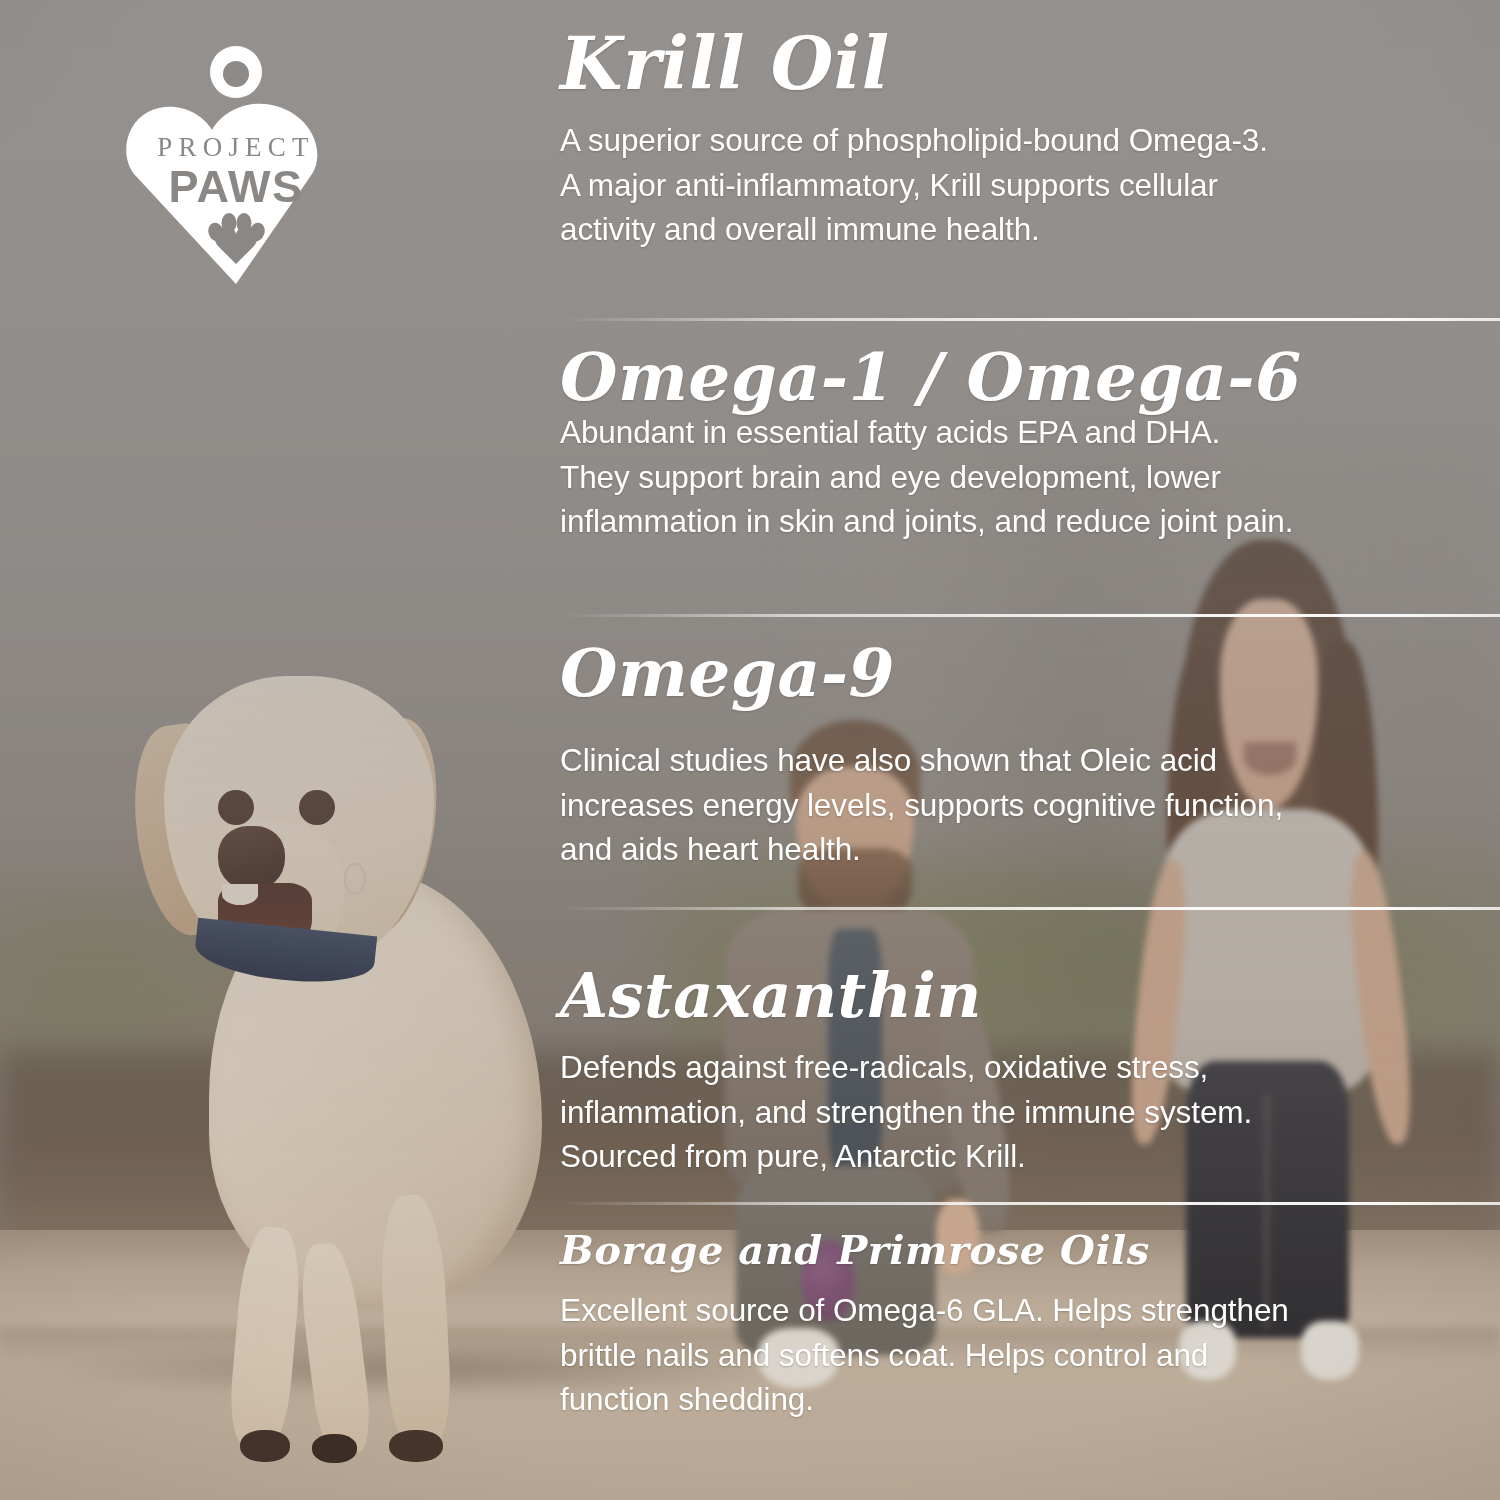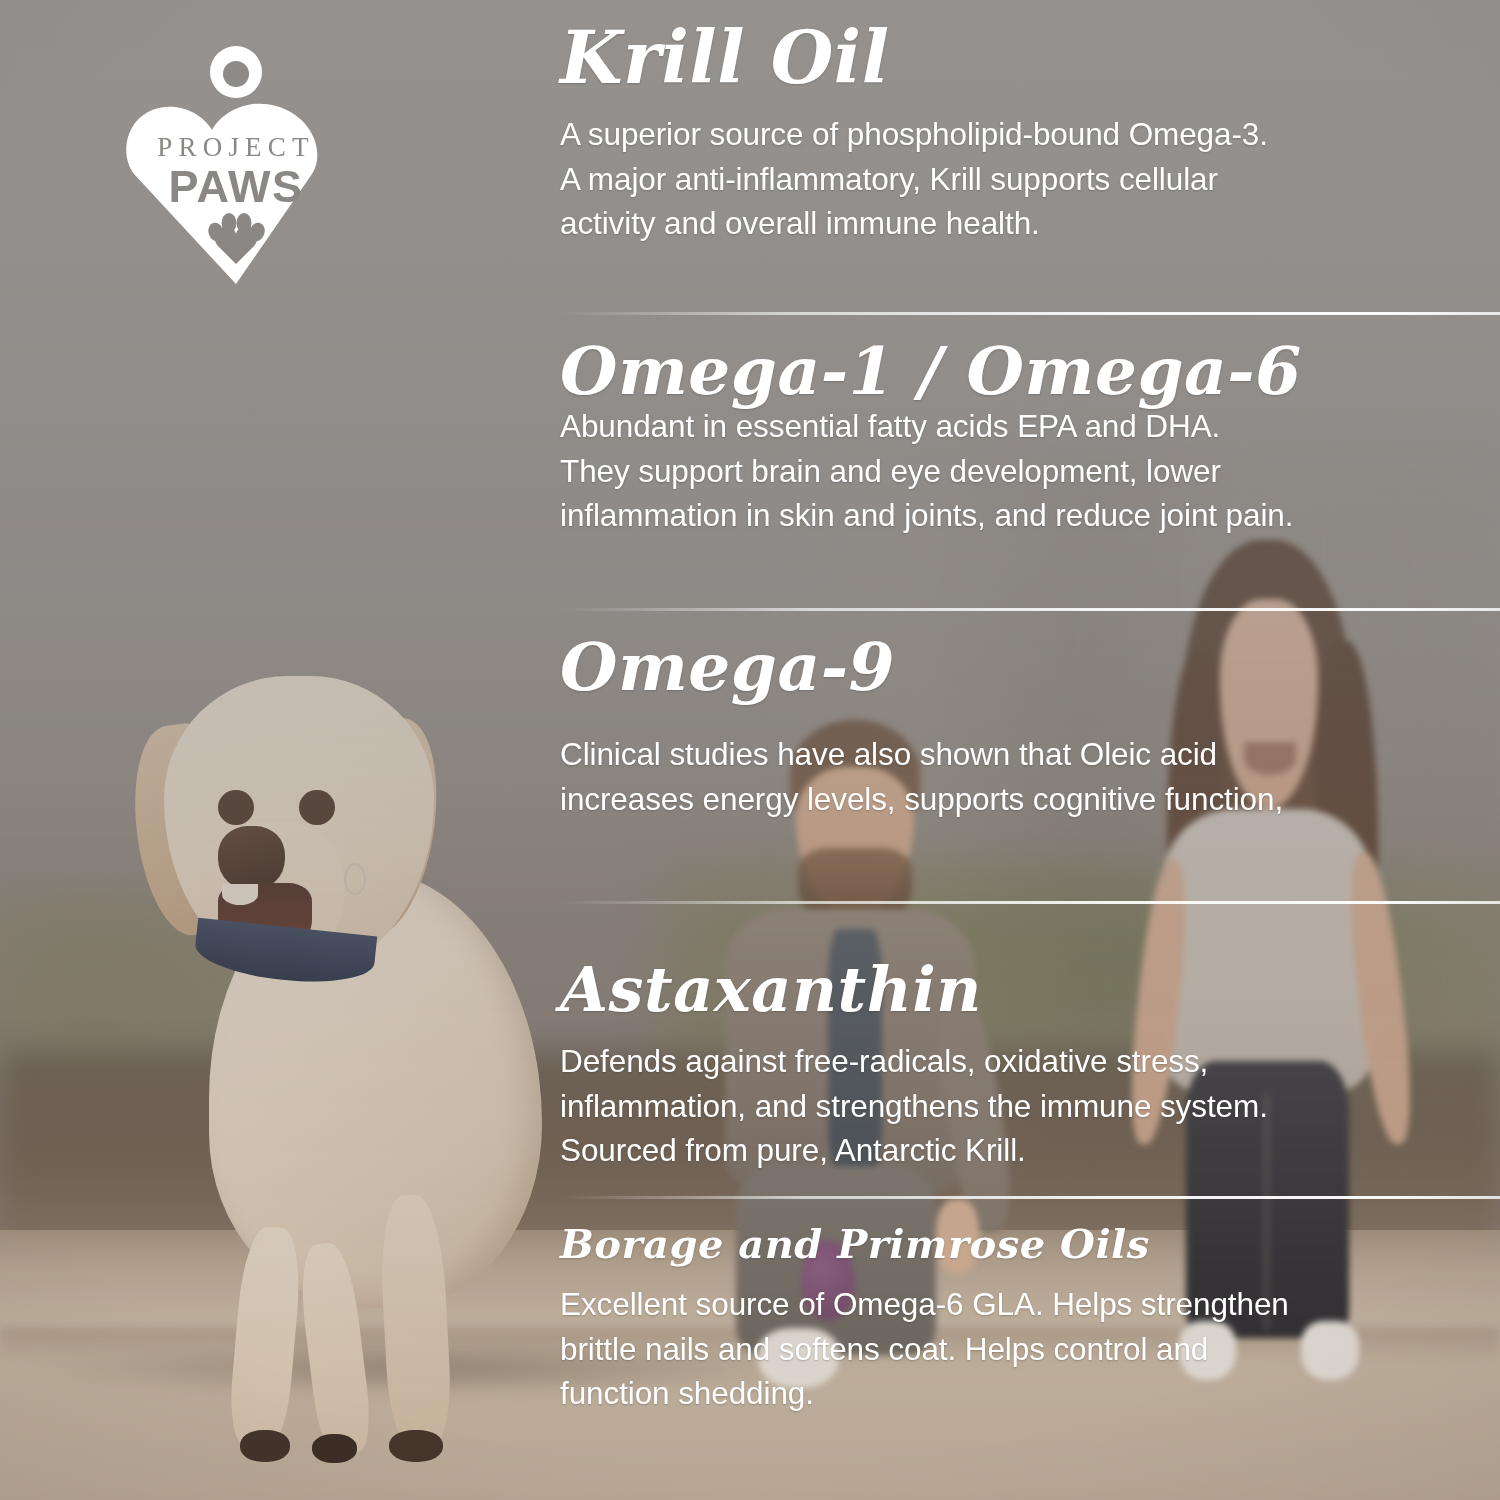--- a/index.html
+++ b/index.html
@@ -255,21 +255,21 @@
 
   
   .content{ position:absolute; inset:0; }
 
   
   .logo{ position:absolute; left:126px; top:44px; width:220px; height:250px; }
   .logo svg{ width:100%; height:100%; display:block; }
 
   
   .sections{
-    position:absolute; left:560px; top:22px; width:940px;
+    position:absolute; left:560px; top:28px; width:940px;
   }
   .section{ position:relative; }
   .section-title{
     color:#ffffff;
     font-family:"DejaVu Serif", serif;
     font-style:italic;
     font-weight:700;
     letter-spacing:.5px;
     line-height:1;
     text-shadow:0 1px 2px rgba(60,52,46,.28);
@@ -416,29 +416,30 @@
           <span>inflammation in skin and joints, and reduce joint pain.</span>
         </div>
         <div class="divider" style="top:296px;"></div>
       </div>
 
       <div class="section" id="sec-2" style="height:293px; padding-top:26px;">
         <div class="section-title">Omega-9</div>
         <div class="section-body" style="margin-top:32px;">
           <span>Clinical studies have also shown that Oleic acid</span>
           <span>increases energy levels, supports cognitive function,</span>
+          <span>and aids heart health.</span>
         </div>
         <div class="divider" style="top:293px;"></div>
       </div>
 
       <div class="section" id="sec-3" style="height:295px; padding-top:30px;">
         <div class="section-title">Astaxanthin</div>
         <div class="section-body" style="margin-top:18px;">
           <span>Defends against free-radicals, oxidative stress,</span>
-          <span>inflammation, and strengthens the immune system.</span>
+          <span>inflammation, and strengthen the immune system.</span>
           <span>Sourced from pure, Antarctic Krill.</span>
         </div>
         <div class="divider" style="top:295px;"></div>
       </div>
 
       <div class="section" id="sec-4" style="padding-top:28px;">
         <div class="section-title">Borage and Primrose Oils</div>
         <div class="section-body" style="margin-top:18px;">
           <span>Excellent source of Omega-6 GLA. Helps strengthen</span>
           <span>brittle nails and softens coat. Helps control and</span>

